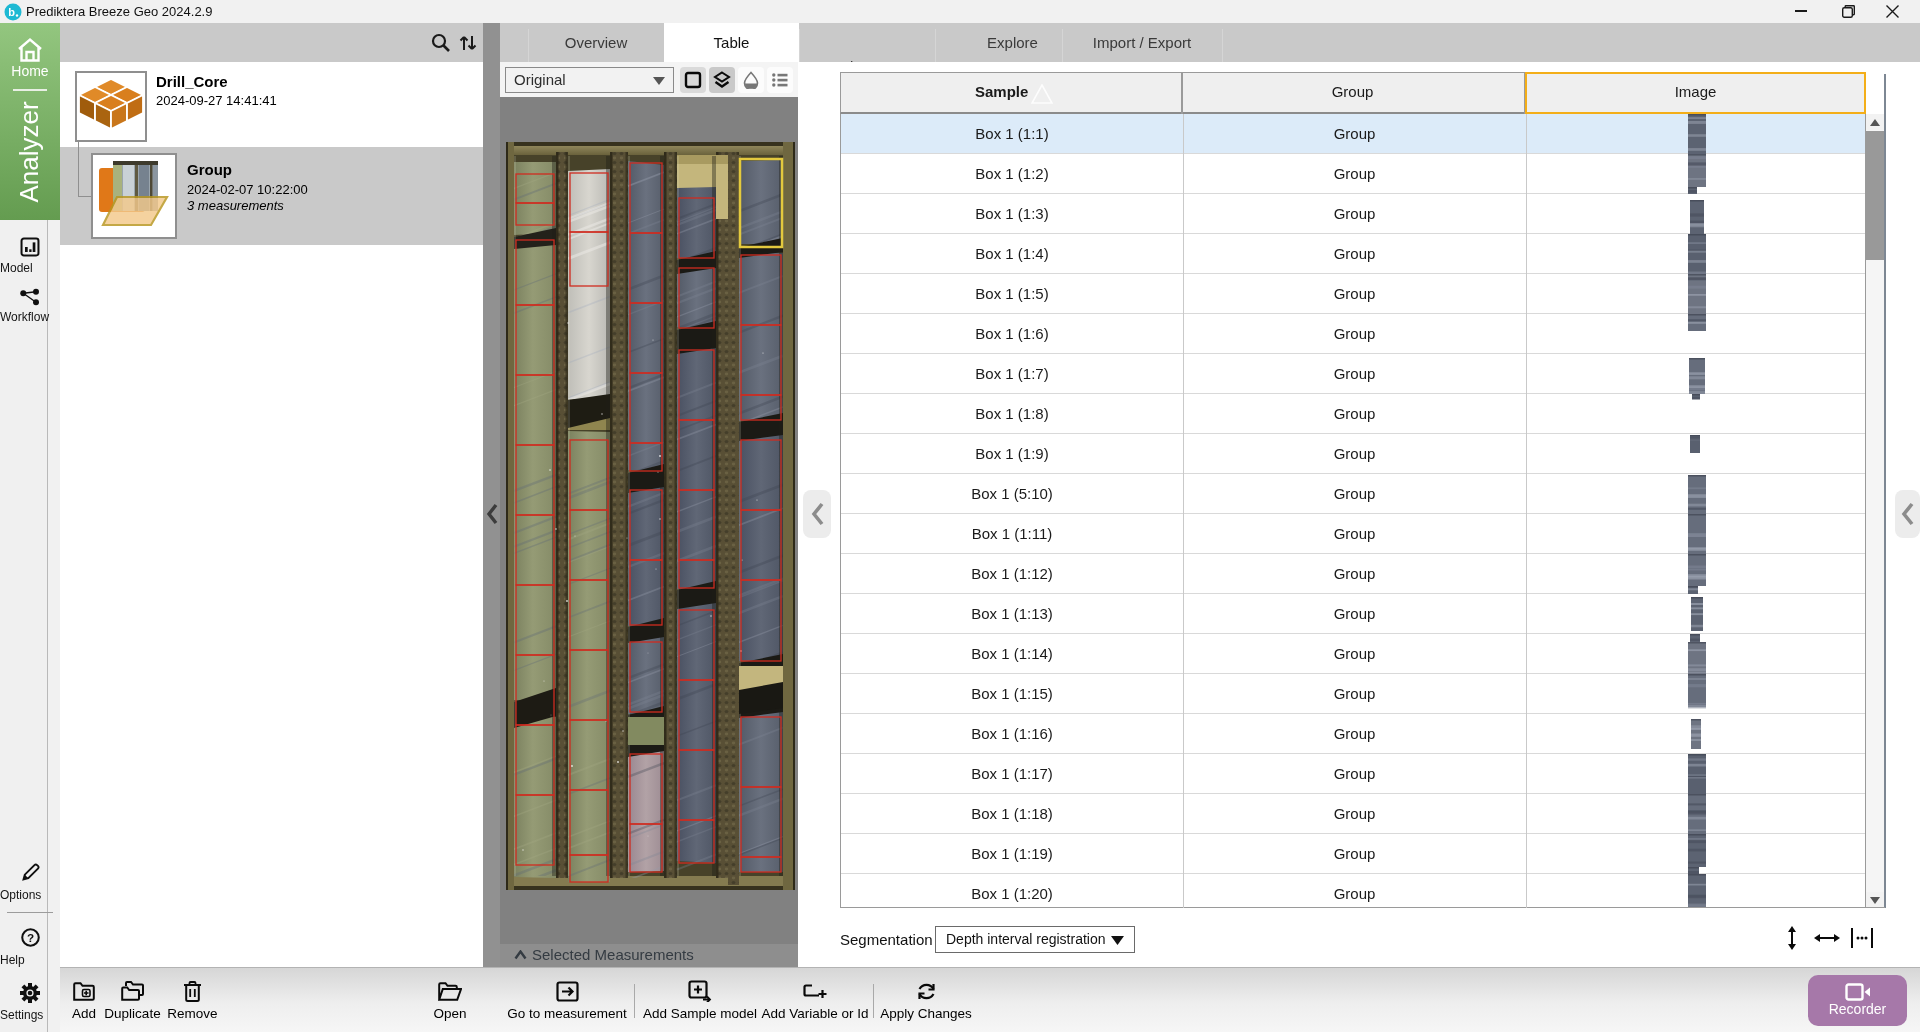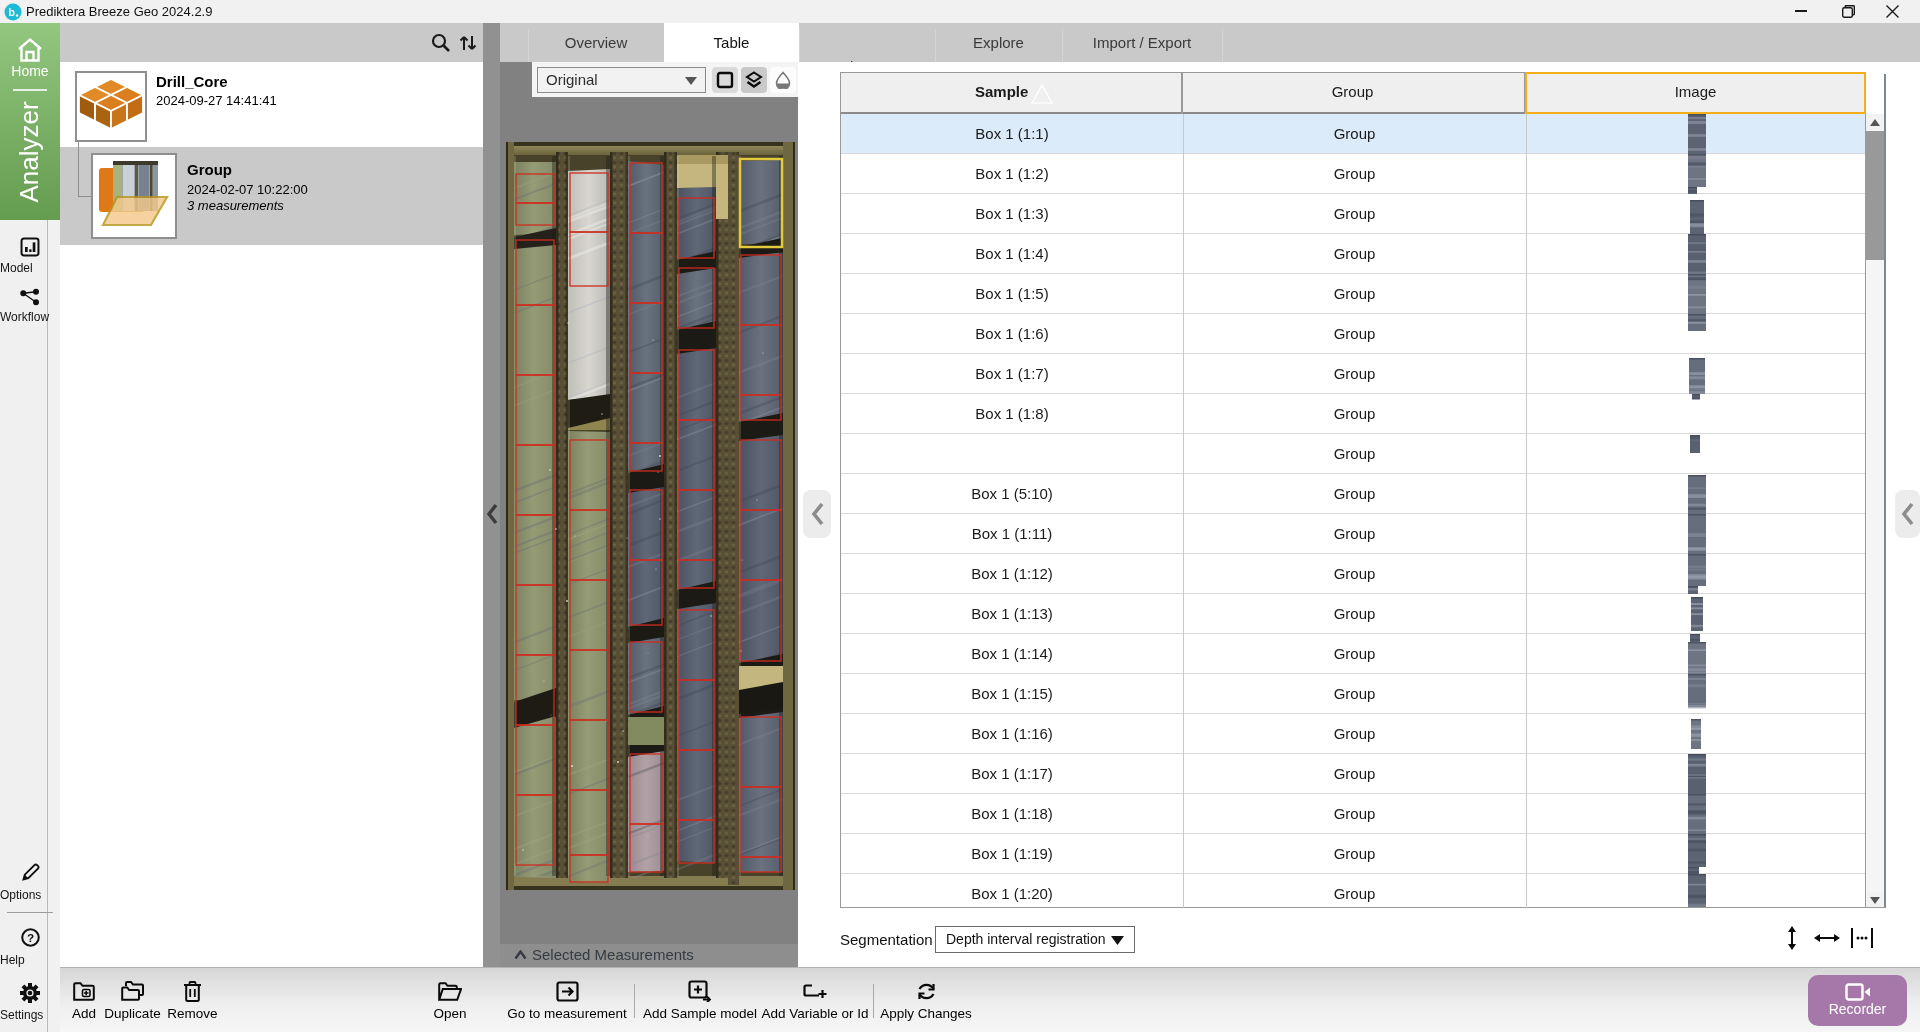--- a/index.html
+++ b/index.html
@@ -10,21 +10,21 @@
 #sidebar { position:absolute; left:0; top:23px; width:48px; height:1009px; background:#f0f0f0; border-right:1px solid #b9b9b9; }
 #sidegreen { position:absolute; left:0; top:0; width:60px; height:197px; background:linear-gradient(#93c67f, #649c50); }
 .sideitem { position:absolute; width:60px; text-align:left; color:#141414; font-size:12px; }
 #leftpanel { position:absolute; left:60px; top:23px; width:423px; height:944px; background:#fff; }
 #lefttop { position:absolute; left:0; top:0; width:423px; height:39px; background:#c9c9c9; }
 #splitter { position:absolute; left:483px; top:23px; width:17px; height:944px; background:#919191; }
 #tabbar { position:absolute; left:500px; top:23px; width:1420px; height:39px; background:#c9c9c9; }
 .tab { position:absolute; top:0; height:39px; line-height:39px; text-align:center; font-size:15px; color:#3a3a3a; }
 #tabactive { position:absolute; left:664px; top:23px; width:135px; height:42px; background:#fff; text-align:center; line-height:39px; font-size:15px; color:#111; }
 #midpanel { position:absolute; left:500px; top:62px; width:298px; height:905px; background:#818181; }
-#midtoolbar { position:absolute; left:0; top:0; width:298px; height:35px; background:#f4f4f4;margin-left:32px; }
+#midtoolbar { position:absolute; left:0; top:0; width:298px; height:35px; background:#f4f4f4; }
 #selmeas { position:absolute; left:0; top:882px; width:298px; height:23px; background:#8e8e8e; color:#343b42; font-size:15px; }
 #rightpanel { position:absolute; left:798px; top:62px; width:1122px; height:905px; background:#fff; }
 #bottombar { position:absolute; left:60px; top:967px; width:1860px; height:65px; background:linear-gradient(#d6d6d6, #eeeeee 55%, #f6f6f6); border-top:1px solid #b3b3b3; }
 .tbtn { position:absolute; text-align:center; font-size:13.5px; color:#000; white-space:nowrap; height:54px; }
 .tbtn .ic { position:absolute; top:-3px; left:0; right:0; height:24px; display:flex; align-items:center; justify-content:center; }
 .tbtn .lb { position:absolute; top:24px; left:50%; transform:translateX(-50%); }
 
 .tsep { position:absolute; top:16px; width:1px; height:34px; background:#a9a9a9; }
 #recorder { position:absolute; left:1748px; top:7px; width:99px; height:51px; background:#a678a9; border-radius:10px; color:#fff; text-align:center; font-size:14px; }
 
@@ -177,21 +177,21 @@
 </div>
 
 <div id="tabbar">
   <div class="abs" style="left:28px;top:6px;width:1px;height:33px;background:#d5d5d5;"></div>
   <div class="abs" style="left:299px;top:6px;width:1px;height:33px;background:#d5d5d5;"></div>
   <div class="abs" style="left:435px;top:6px;width:1px;height:33px;background:#d5d5d5;"></div>
   <div class="abs" style="left:562px;top:6px;width:1px;height:33px;background:#d5d5d5;"></div>
   <div class="abs" style="left:722px;top:6px;width:1px;height:33px;background:#d5d5d5;"></div>
   <div class="tab" style="left:28px;width:136px;">Overview</div>
   <div class="tab" style="left:299px;width:136px;margin-top:24px;">Analyse Tree</div>
-  <div class="tab" style="left:435px;width:127px;">Explore</div>
+  <div class="tab" style="left:449px;width:127px;">Explore</div>
   <div class="tab" style="left:562px;width:160px;">Import / Export</div>
 </div>
 <div id="tabactive">Table</div>
 
 <div id="midpanel">
   <div id="midtoolbar">
     <div class="abs" style="left:5px;top:5px;width:169px;height:26px;background:#f2f2f2;border:1px solid #8a8a8a;font-size:15px;color:#2e2e2e;line-height:24px;padding-left:8px;">Original
       <svg class="abs" style="right:8px;top:9px" width="12" height="8" viewBox="0 0 12 8">
           <polygon points="0,0 12,0 6,8" fill="#555"></polygon>
         </svg>
@@ -684,20 +684,21 @@
       <div class="row" style="top:280px;background:#fff;">
   <div class="cell" style="left:0;width:342px;">Box 1 (1:8)</div>
   <div class="cell" style="left:342px;width:343px;">Group</div>
   <svg class="abs" style="left:847px;top:0px" width="18" height="40" viewBox="0 0 18 40">
           <rect x="4" y="0" width="8" height="5" fill="#5c6372"></rect>
           <rect x="4" y="2.7" width="8" height="3.0" fill="#4a505e" opacity="0.7"></rect>
           <rect x="4" y="0" width="8" height="1.5" fill="#3a404c" opacity="0.6"></rect>
         </svg>
 </div>
       <div class="row" style="top:320px;background:#fff;">
+  <div class="cell" style="left:0;width:342px;">Box 1 (1:9)</div>
   <div class="cell" style="left:342px;width:343px;">Group</div>
   <svg class="abs" style="left:847px;top:0px" width="18" height="40" viewBox="0 0 18 40">
           <rect x="2" y="1" width="10" height="18" fill="#59606f"></rect>
           <rect x="2" y="4.6" width="10" height="1.8" fill="#9aa1af" opacity="0.7"></rect>
           <rect x="2" y="3.0" width="10" height="3.4" fill="#4a505e" opacity="0.7"></rect>
           <rect x="2" y="1" width="10" height="1.5" fill="#3a404c" opacity="0.6"></rect>
         </svg>
 </div>
       <div class="row" style="top:360px;background:#fff;">
   <div class="cell" style="left:0;width:342px;">Box 1 (5:10)</div>

